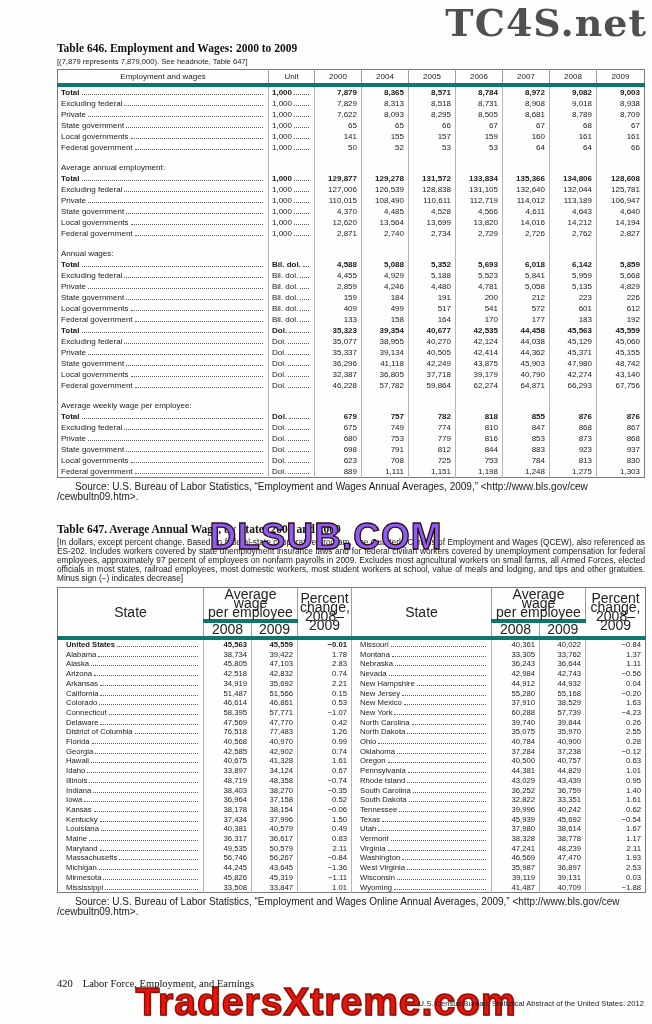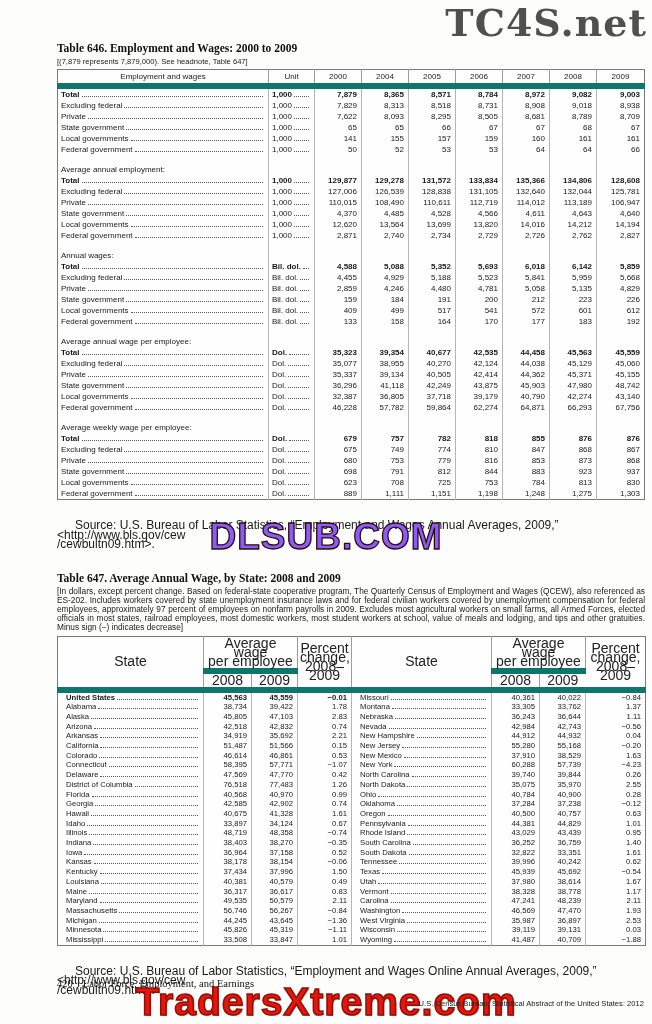--- a/index.html
+++ b/index.html
@@ -15,21 +15,21 @@
     font-family:"Liberation Serif", serif;
     font-weight:bold; font-size:11.5px; margin:0 0 3px 0; color:#111;
   }
   .headnote-small { font-size:7.6px; margin:0 0 3px 0; }
   .headnote-para  { font-size:8.3px; line-height:9px; text-align:justify; margin:2px 0 4px 0; }
 
   table { border-collapse:collapse; width:100%; table-layout:fixed; }
   .datatable { border:1px solid #7a7a7a; background:#fefefe; }
   .datatable th {
     font-weight:normal; font-size:8px; color:#222;
-    border-right:1px solid #9d9d9d; border-bottom:6px solid #0f766e;
+    border-right:1px solid #9d9d9d; border-bottom:4px solid #0f766e;
     padding:2px 2px; text-align:center; vertical-align:middle;
   }
   .datatable td {
     font-size:8px; border-right:1px solid #b5b5b5;
     padding:0 4px 0 3px; height:11px; line-height:11px;
     overflow:hidden; white-space:nowrap;
   }
   .datatable td:last-child, .datatable th:last-child { border-right:none; }
   tr.gap td { padding-top:9px; height:20px; }
   tr.bold td, td.bold { font-weight:bold; }
@@ -44,21 +44,21 @@
   .lt  { white-space:nowrap; }
   .dots{ flex:1; min-width:3px; border-bottom:1.2px dotted #5a5a5a; margin:0 1px 2px 2px; }
 
   .t647 td { font-size:7.7px; height:9.7px; line-height:9.7px; }
   .t647 th { font-size:14px; line-height:9px; }
   .t647 .stub { padding-left:8px; }
   .t647 .pct { }
   .preline { white-space:pre-line; }
 
   .source {
-    font-size:12px; line-height:9.5px; margin:21px 0 0 0;
+    font-size:10px; line-height:9.5px; margin:4px 0 0 0;
     text-indent:18px; white-space:pre-line;
   }
   .sep-gap { height:22px; }
 
   .wm-top {
     position:absolute; top:0px; right:5px;
     font-family:"DejaVu Serif", serif; font-weight:bold;
     font-size:38px; color:#3e3e3e; opacity:0.9; letter-spacing:1px;
   }
   .wm-mid {
@@ -511,31 +511,20 @@
               <span class="dots"></span>
             </span>
           </td>
           <td class="num">133</td>
           <td class="num">158</td>
           <td class="num">164</td>
           <td class="num">170</td>
           <td class="num">177</td>
           <td class="num">183</td>
           <td class="num">192</td>
-        </tr>
-        <tr class="sec gap">
-          <td class="stub sec-lbl">Average annual wage per employee:</td>
-          <td class="unit"></td>
-          <td class="num"></td>
-          <td class="num"></td>
-          <td class="num"></td>
-          <td class="num"></td>
-          <td class="num"></td>
-          <td class="num"></td>
-          <td class="num"></td>
         </tr>
         <tr class="bold">
           <td class="stub ind1">
             <span class="lbl">
               <span class="lt">Total</span>
               <span class="dots"></span>
             </span>
           </td>
           <td class="unit">
             <span class="lbl">
@@ -1263,21 +1252,21 @@
             <span class="lbl">
               <span class="lt">Maryland</span>
               <span class="dots"></span>
             </span>
           </td>
           <td class="num ">49,535</td>
           <td class="num ">50,579</td>
           <td class="num pct ">2.11</td>
           <td class="stub ">
             <span class="lbl">
-              <span class="lt">Carolina</span>
+              <span class="lt">Virginia</span>
               <span class="dots"></span>
             </span>
           </td>
           <td class="num ">47,241</td>
           <td class="num ">48,239</td>
           <td class="num pct ">2.11</td>
         </tr>
         <tr>
           <td class="stub ">
             <span class="lbl">

